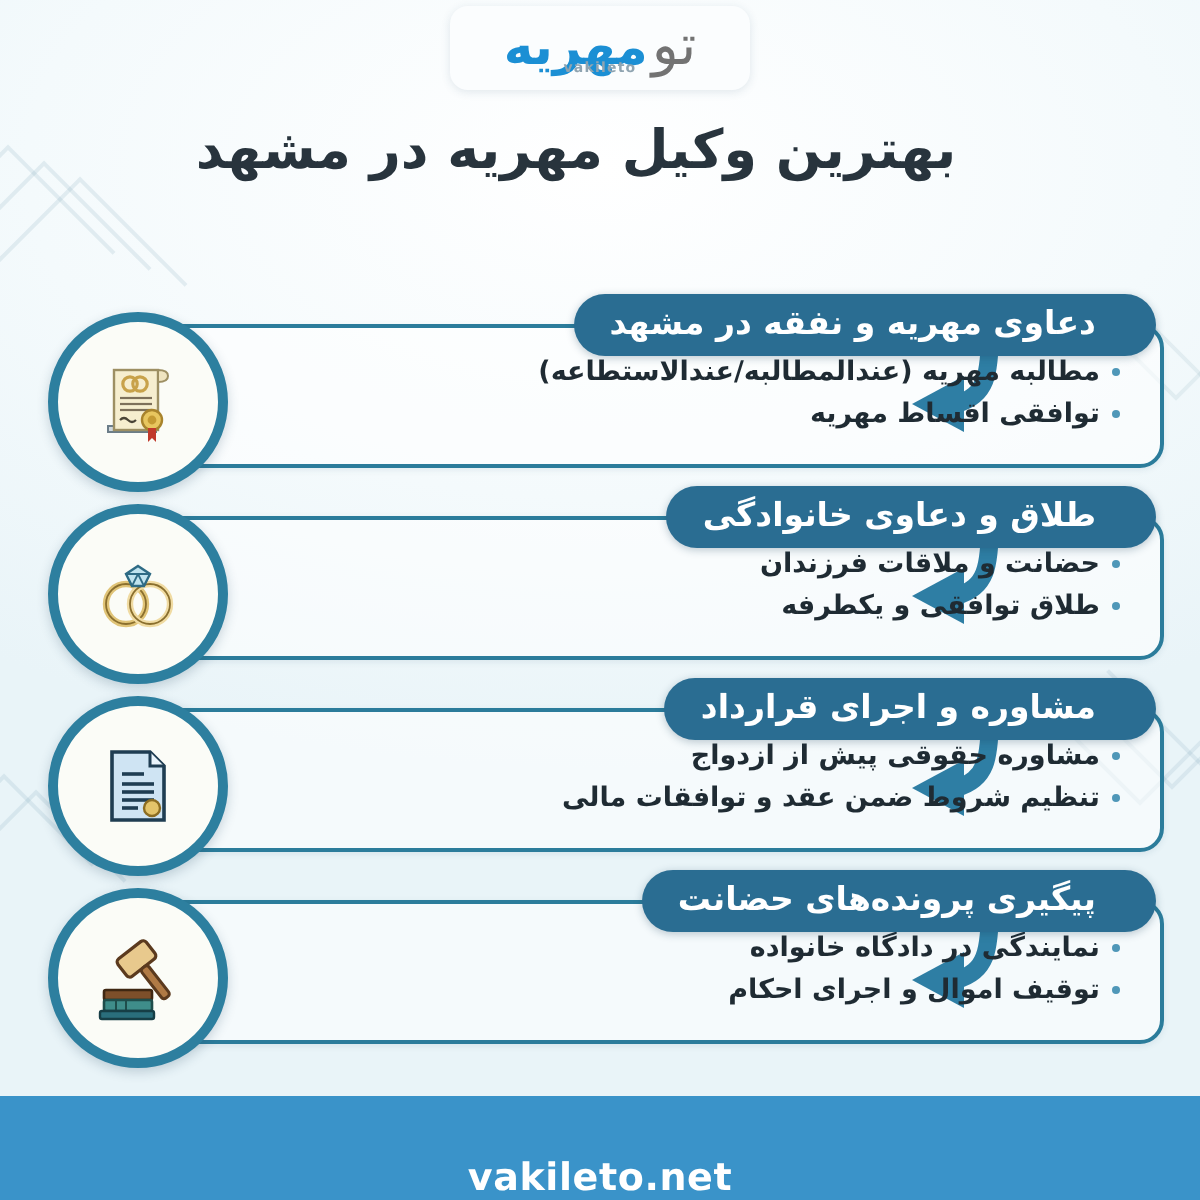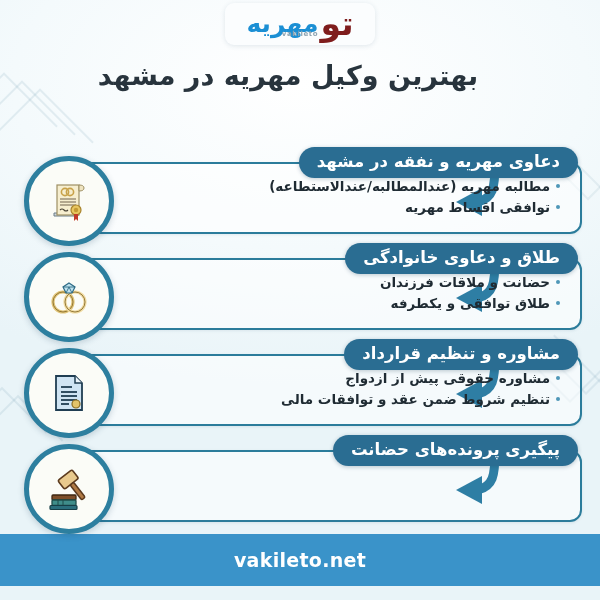--- a/index.html
+++ b/index.html
@@ -64,23 +64,23 @@
   .logo-main {
     font-size: 25px;
     font-weight: 700;
     color: #1b8fd4;
     letter-spacing: -1px;
     line-height: 1;
     position: relative;
     top: -1px;
   }
   .logo-to {
-    font-size: 33px;
-    font-weight: 700;
-    color: #7f1d1d;
+    font-size: 28px;
+    font-weight: 400;
+    color: #737373;
     line-height: 1;
     position: relative;
     top: -1px;
   }
   .logo-sub {
     position: absolute;
     bottom: 7px;
     left: 50%;
     transform: translateX(-50%);
     font-size: 7px;
@@ -146,21 +146,21 @@
   }
   .icon-circle svg { display: block; }
 
   .pill {
     position: absolute;
     right: 22px;
     top: -1px;
     background: #2a6d92;
     color: #ffffff;
     border-radius: 16px;
-    padding: 5px 18px 7px 18px;
+    padding: 5px 30px 7px 18px;
     font-size: 16.5px;
     font-weight: 700;
     direction: rtl;
     white-space: nowrap;
     box-shadow: 0 1px 4px rgba(20,60,85,0.28);
     z-index: 4;
   }
 
   .bullets {
     position: absolute;
@@ -196,26 +196,26 @@
     top: 14px;
     width: 58px;
     height: 62px;
     z-index: 1;
   }
 
   
   .footer {
     position: absolute;
     left: 0;
-    bottom: 14px;
+    bottom: 0;
     width: 600px;
     height: 52px;
     background: #3a93c9;
     display: flex;
-    align-items: center;
+    align-items: flex-end;
     justify-content: center;
   }
   .footer-text {
     color: #ffffff;
     font-size: 19px;
     font-weight: 700;
     letter-spacing: 0.3px;
     direction: ltr;
   }
 </style>
@@ -331,21 +331,21 @@
           <path d="M30 7 L30 14 L37 14" fill="#eaf4fb" stroke="#1f3d52" stroke-width="1.5"></path>
           <line x1="16" y1="18" x2="27" y2="18" stroke="#1f3d52" stroke-width="1.8"></line>
           <line x1="16" y1="23" x2="32" y2="23" stroke="#1f3d52" stroke-width="1.8"></line>
           <line x1="16" y1="27" x2="32" y2="27" stroke="#1f3d52" stroke-width="1.8"></line>
           <line x1="16" y1="31" x2="32" y2="31" stroke="#1f3d52" stroke-width="1.8"></line>
           <line x1="16" y1="35" x2="24" y2="35" stroke="#1f3d52" stroke-width="1.8"></line>
           <circle cx="31" cy="35" r="4" fill="#e3c46a" stroke="#8c6d22" stroke-width="1.2"></circle>
         </svg>
       </div>
 
-      <div class="pill">مشاوره و تنظیم قرارداد</div>
+      <div class="pill">مشاوره و اجرای قرارداد</div>
 
       <div class="bullets">
         <div class="bullet">
           <span class="dot"></span>
           <span>مشاوره حقوقی پیش از ازدواج</span>
         </div>
         <div class="bullet">
           <span class="dot"></span>
           <span>تنظیم شروط ضمن عقد و توافقات مالی</span>
         </div>
@@ -369,20 +369,30 @@
           <rect x="7" y="30" width="24" height="5" rx="1" fill="#7d4f2a" stroke="#3f2712" stroke-width="1.3"></rect>
           <rect x="7" y="35" width="24" height="5.5" rx="1" fill="#3f8d8a" stroke="#1f4d4b" stroke-width="1.3"></rect>
           <line x1="13" y1="35" x2="13" y2="40.5" stroke="#1f4d4b" stroke-width="1"></line>
           <line x1="18" y1="35" x2="18" y2="40.5" stroke="#1f4d4b" stroke-width="1"></line>
           <rect x="5" y="40.5" width="27" height="4" rx="1" fill="#2a6e7c" stroke="#163e46" stroke-width="1.2"></rect>
         </svg>
       </div>
 
       <div class="pill">پیگیری پرونده‌های حضانت</div>
 
+      <div class="bullets">
+        <div class="bullet">
+          <span class="dot"></span>
+          <span>نمایندگی در دادگاه خانواده</span>
+        </div>
+        <div class="bullet">
+          <span class="dot"></span>
+          <span>توقیف اموال و اجرای احکام</span>
+        </div>
+      </div>
     </div>
 
   </div>
 
   <div class="footer">
     <span class="footer-text">vakileto.net</span>
   </div>
 
 </div>
 

